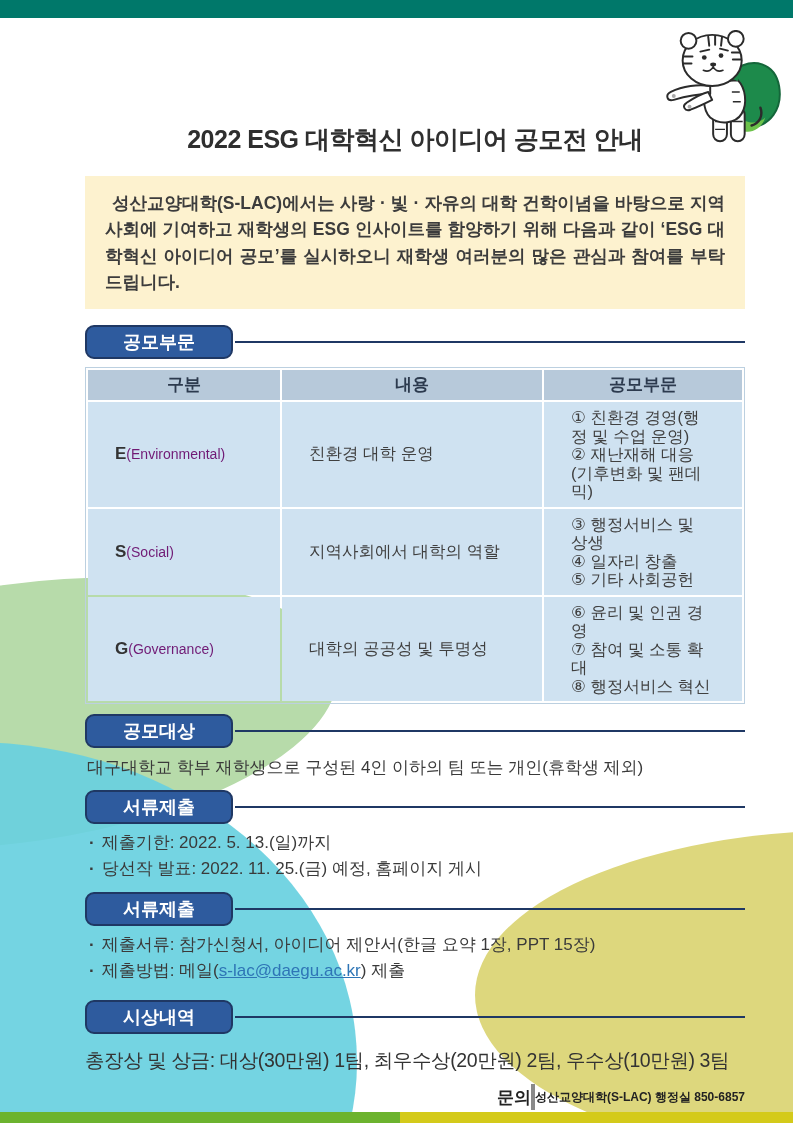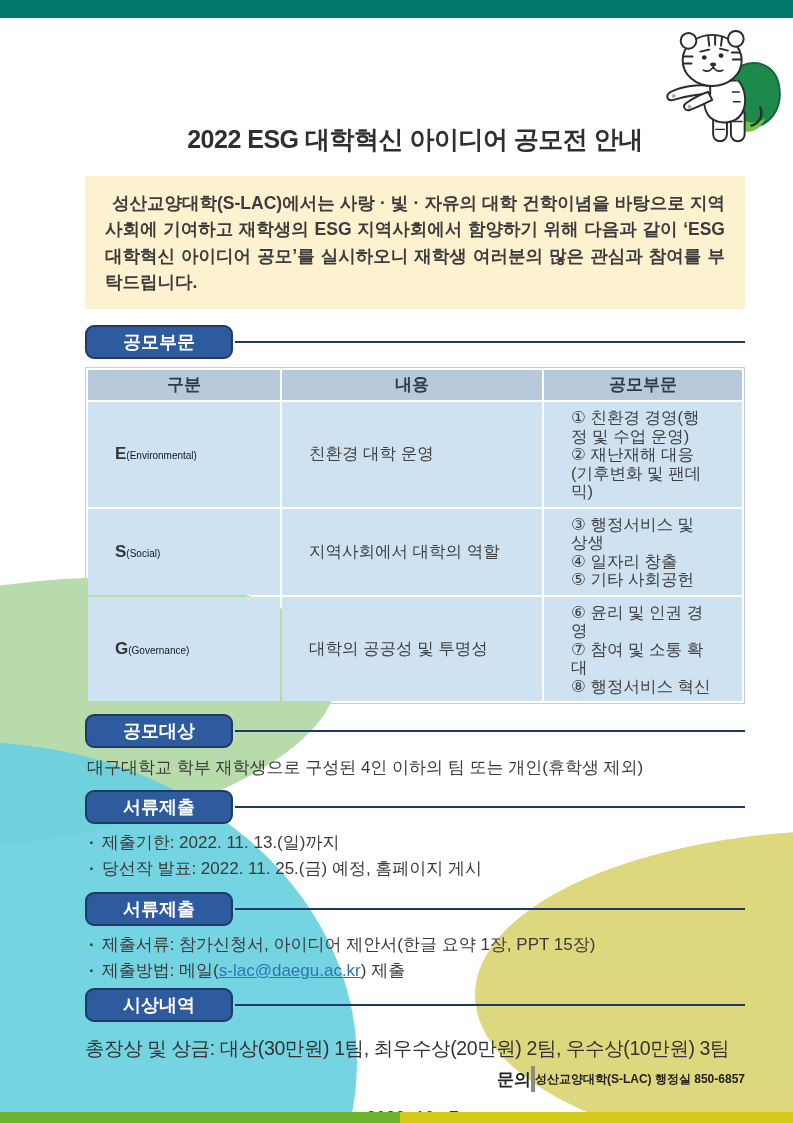--- a/index.html
+++ b/index.html
@@ -26,41 +26,41 @@
   .intro .b{font-weight:800}
   
   .section-head{display:flex;align-items:center;margin-top:16px}
   .badge{min-width:148px;box-sizing:border-box;text-align:center;background:#2e5b9e;
     border:2px solid #1f3864;border-radius:9px;color:#fff;font-size:18px;font-weight:700;
     padding:4px 20px;line-height:22px}
   .rule{flex:1;height:2px;background:#1f3864;margin-left:2px}
   .sh-daesang{margin-top:10px}
   .sh-iljeong{margin-top:10px}
   .sh-seryu{margin-top:10px}
-  .sh-sisang{margin-top:4px}
+  .sh-sisang{margin-top:16px}
   
   .esg-table{width:100%;margin-top:8px;border-collapse:separate;border-spacing:2px;
     border:1px solid #bcd0e0}
   .esg-table th{background:#b7c9da;color:#2c3a4e;font-size:17px;font-weight:700;
     padding:6px 4px;line-height:18px}
   .esg-table td{background:#cfe2f1;color:#404040;font-size:16.5px;vertical-align:middle;
     padding:6px 27px}
   .esg-table .col1{width:138px}
   .esg-table .col2{width:206px}
   .cat-letter{font-weight:800;font-size:17px;color:#333}
-  .cat-rest{font-size:10px;color:#0f172a}
+  .cat-rest{font-size:14px;color:#701a75}
   .cell-items div{line-height:18.5px}
   
   .section-text{margin:8px 0 0 2px;font-size:17px;line-height:24px;color:#3a3a3a}
   .bullets{margin-top:6px;padding-left:4px}
   .bullet-line{font-size:17px;line-height:26px;color:#3a3a3a}
   .bullet-char{margin-right:7px;font-weight:700}
   .email-link{color:#2e75b6;text-decoration:underline;cursor:pointer}
   .prize-line{margin-top:12px;font-size:19.5px;line-height:28px;color:#333;letter-spacing:-0.4px}
-  .contact-line{margin-top:4px;display:flex;justify-content:flex-end;align-items:center;}
+  .contact-line{margin-top:10px;display:flex;justify-content:flex-end;align-items:center;}
   .contact-label{font-size:17px;font-weight:700;color:#222}
   .contact-divider{width:4px;height:26px;background:#8a8a8a}
   .contact-text{font-size:12px;font-weight:700;color:#222}
   
   .footer{text-align:center;margin-top:14px}
   .footer-date{font-size:17.5px;line-height:24px;color:#333}
   .footer-signer{margin-top:10px;font-size:24px;line-height:30px;font-weight:400;
     color:#14532d;letter-spacing:1.5px}
 </style>
 </head>
@@ -100,21 +100,21 @@
   <circle cx="63" cy="25" r="2.4" fill="#2b2b2b"></circle>
   <ellipse cx="55" cy="34" rx="3" ry="2" fill="#2b2b2b"></ellipse>
   <path d="M55 36 c1 4 5 6 10 4 M55 36 c-1 4 -5 6 -10 4" fill="none" stroke="#2b2b2b" stroke-width="1.6" stroke-linecap="round"></path>
 </svg>
 
 <div class="content">
 
   <h1 class="page-title">2022 ESG 대학혁신 아이디어 공모전 안내</h1>
 
   <div class="intro">
-    <span class="b">성산교양대학(S-LAC)</span><span>에서는 사랑 · 빛 · 자유의 대학 건학이념을 바탕으로 지역사회에 기여하고 재학생의 </span><span class="b">ESG</span><span> 지역사회에서 함양하기 위해 다음과 같이 </span><span class="b">‘ESG 대학혁신 아이디어 공모’</span><span>를 실시하오니 재학생 여러분의 많은 관심과 참여를 부탁드립니다.</span>
+    <span class="b">성산교양대학(S-LAC)</span><span>에서는 사랑 · 빛 · 자유의 대학 건학이념을 바탕으로 지역사회에 기여하고 재학생의 </span><span class="b">ESG</span><span> 인사이트를 함양하기 위해 다음과 같이 </span><span class="b">‘ESG 대학혁신 아이디어 공모’</span><span>를 실시하오니 재학생 여러분의 많은 관심과 참여를 부탁드립니다.</span>
   </div>
 
   <div class="section-head">
     <div class="badge">공모부문</div>
     <div class="rule"></div>
   </div>
 
   <table class="esg-table">
     <thead>
       <tr>
@@ -157,21 +157,21 @@
     <div class="badge">공모대상</div>
     <div class="rule"></div>
   </div>
   <div class="section-text">대구대학교 학부 재학생으로 구성된 4인 이하의 팀 또는 개인(휴학생 제외)</div>
 
   <div class="section-head sh-iljeong">
     <div class="badge">서류제출</div>
     <div class="rule"></div>
   </div>
   <div class="bullets">
-    <div class="bullet-line"><span class="bullet-char">·</span><span>제출기한: 2022. 11. 13.(일)까지</span></div>
+    <div class="bullet-line"><span class="bullet-char">·</span><span>제출기한: 2022. 5. 13.(일)까지</span></div>
     <div class="bullet-line"><span class="bullet-char">·</span><span>당선작 발표: 2022. 11. 25.(금) 예정, 홈페이지 게시</span></div>
   </div>
 
   <div class="section-head sh-seryu">
     <div class="badge">서류제출</div>
     <div class="rule"></div>
   </div>
   <div class="bullets">
     <div class="bullet-line"><span class="bullet-char">·</span><span>제출서류: 참가신청서, 아이디어 제안서(한글 요약 1장, PPT 15장)</span></div>
     <div class="bullet-line"><span class="bullet-char">·</span><span>제출방법: 메일(</span><a class="email-link">s-lac@daegu.ac.kr</a><span>) 제출</span></div>

